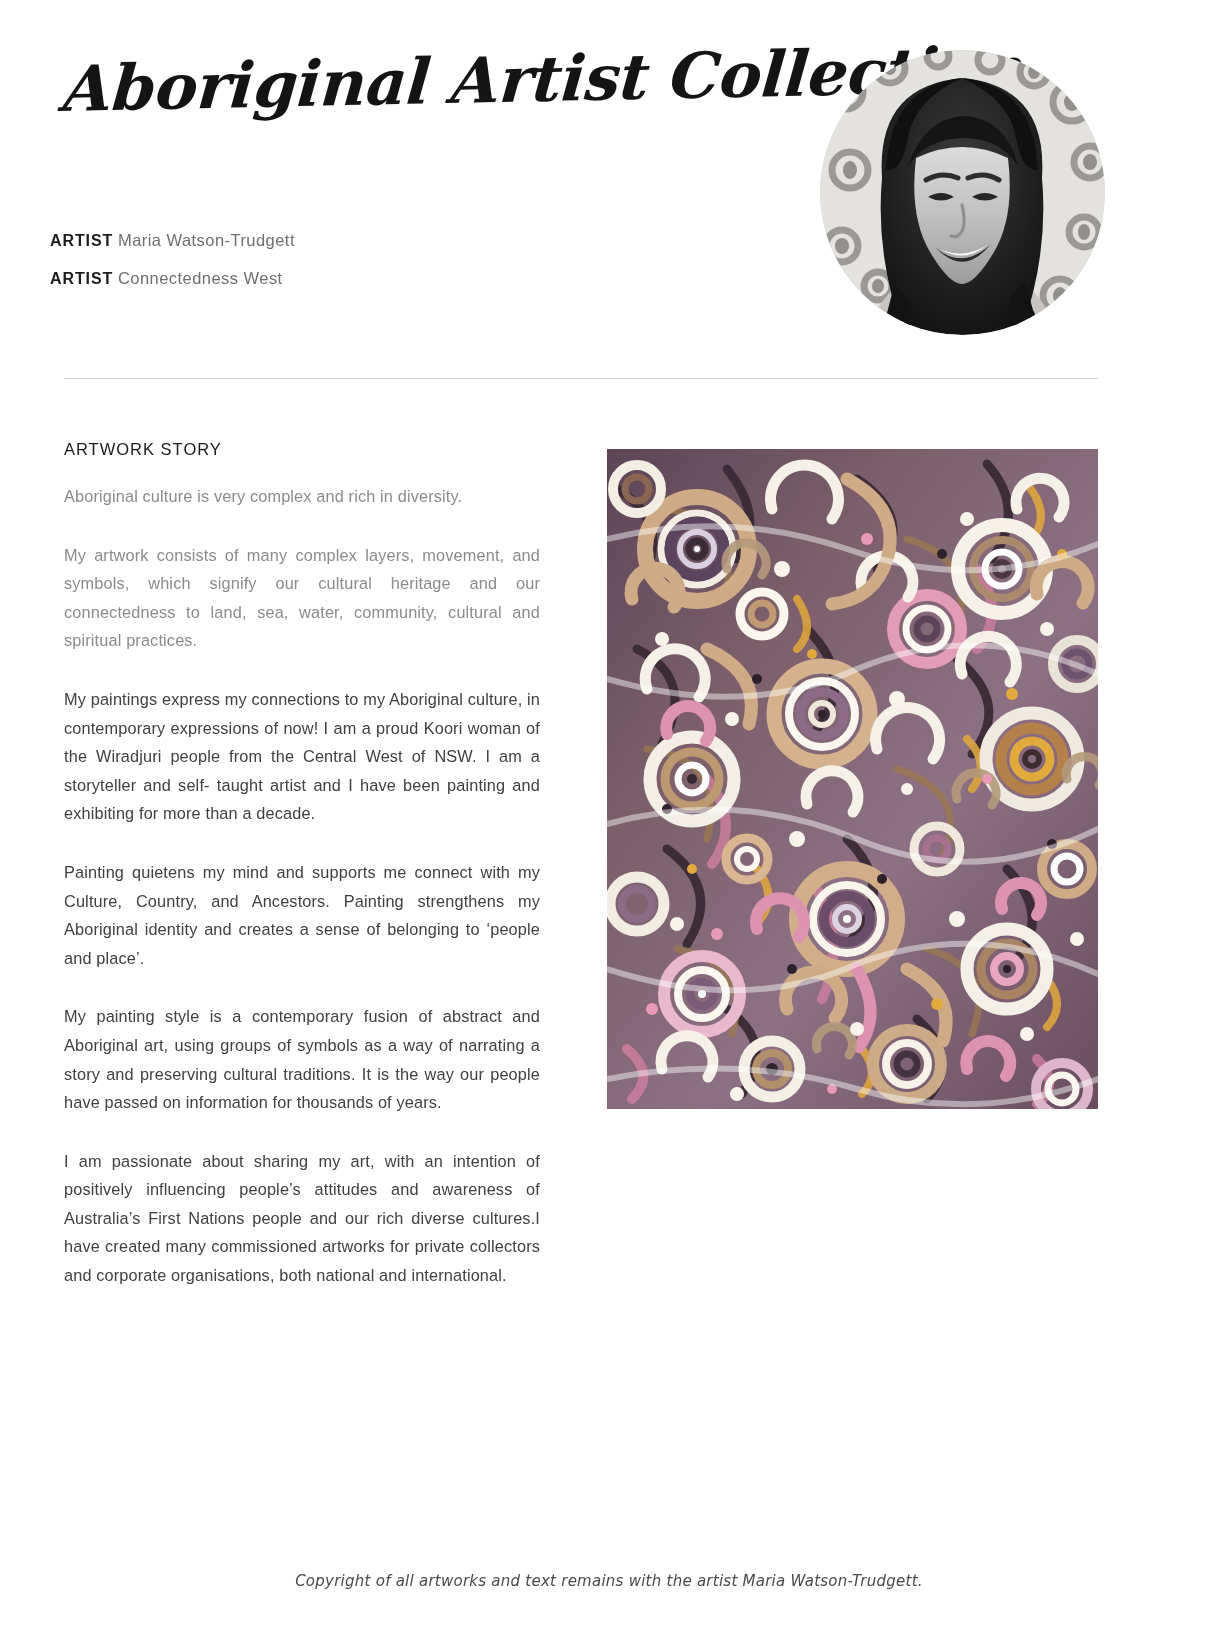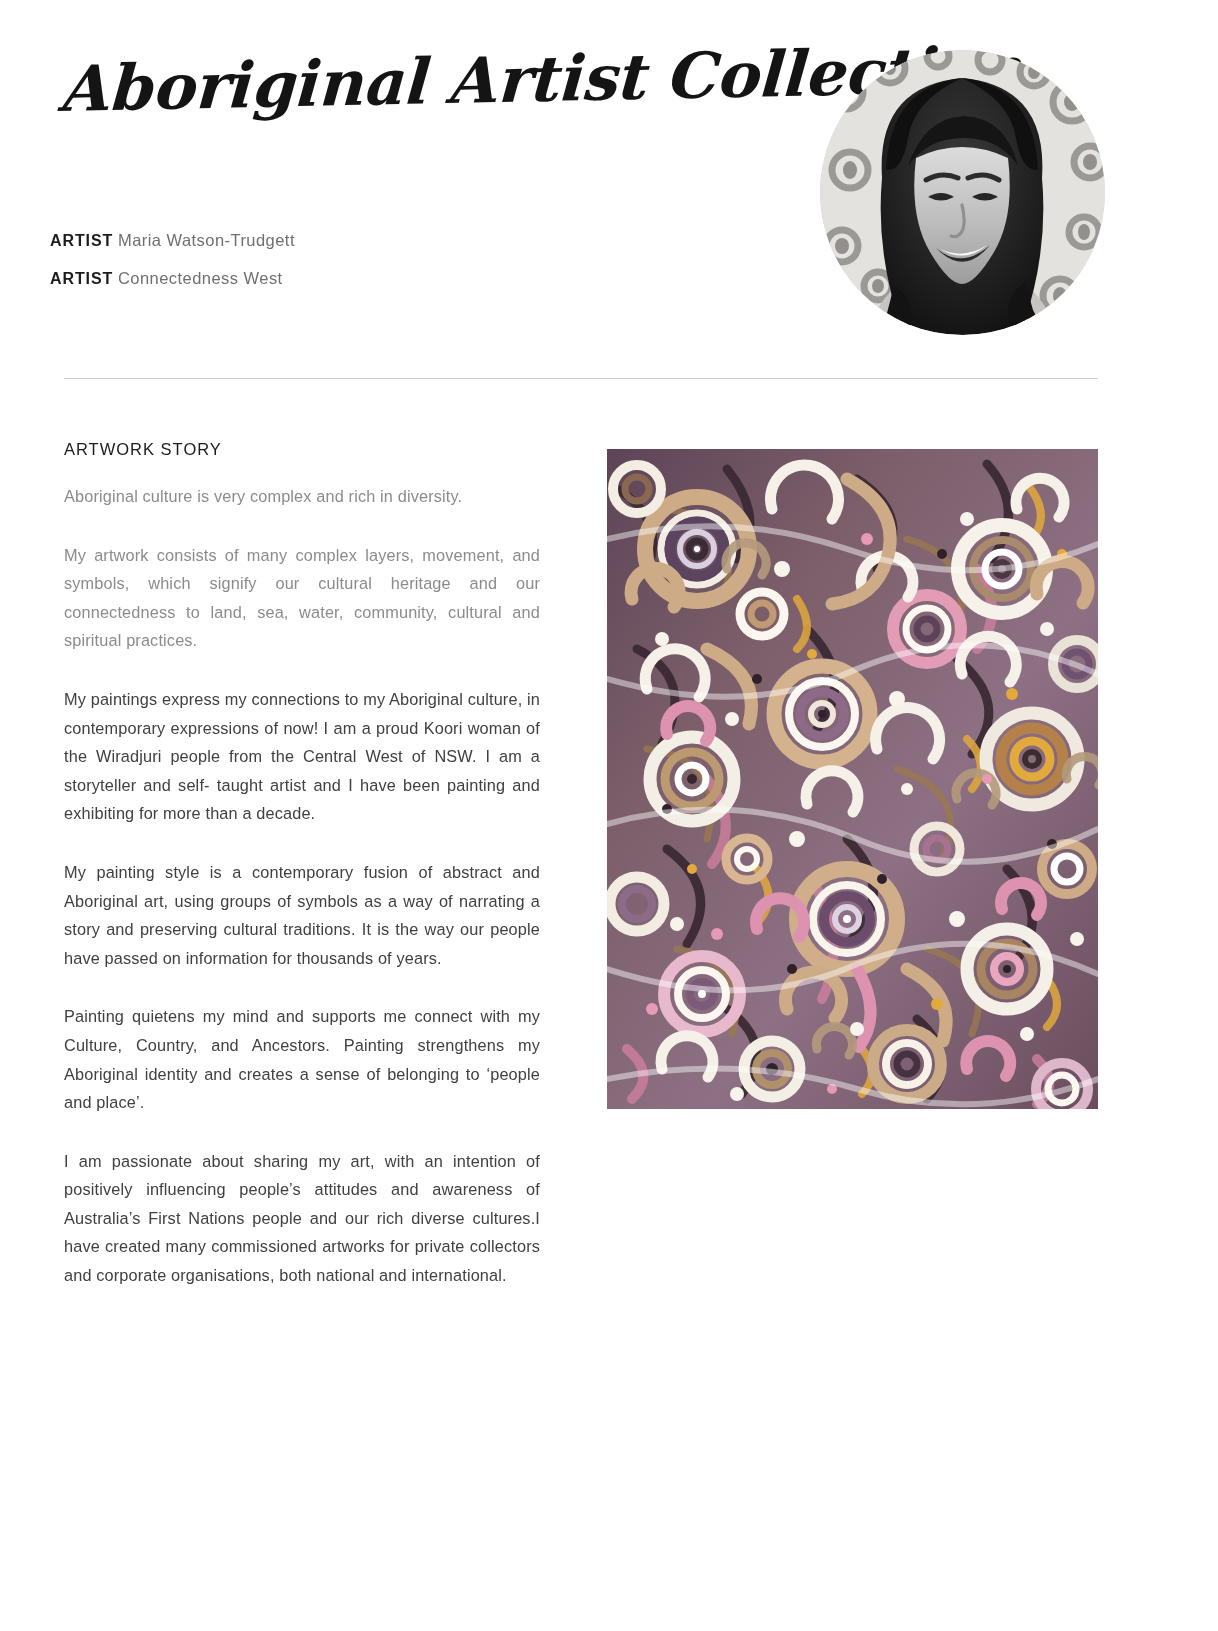--- a/index.html
+++ b/index.html
@@ -262,22 +262,22 @@
   </div>
 
   <div class="content">
 
     <div class="col-text">
       <div class="story-heading">ARTWORK STORY</div>
 
       <p class="story-para tone-light">Aboriginal culture is very complex and rich in diversity.</p>
       <p class="story-para tone-light">My artwork consists of many complex layers, movement, and symbols, which signify our cultural heritage and our connectedness to land, sea, water, community, cultural and spiritual practices.</p>
       <p class="story-para tone-dark">My paintings express my connections to my Aboriginal culture, in contemporary expressions of now! I am a proud Koori woman of the Wiradjuri people from the Central West of NSW. I am a storyteller and self- taught artist and I have been painting and exhibiting for more than a decade.</p>
+      <p class="story-para tone-dark">Painting quietens my mind and supports me connect with my Culture, Country, and Ancestors. Painting strengthens my Aboriginal identity and creates a sense of belonging to ‘people and place’.</p>
       <p class="story-para tone-dark">My painting style is a contemporary fusion of abstract and Aboriginal art, using groups of symbols as a way of narrating a story and preserving cultural traditions. It is the way our people have passed on information for thousands of years.</p>
-      <p class="story-para tone-dark">Painting quietens my mind and supports me connect with my Culture, Country, and Ancestors. Painting strengthens my Aboriginal identity and creates a sense of belonging to ‘people and place’.</p>
       <p class="story-para tone-dark">I am passionate about sharing my art, with an intention of positively influencing people’s attitudes and awareness of Australia’s First Nations people and our rich diverse cultures.I have created many commissioned artworks for private collectors and corporate organisations, both national and international.</p>
     </div>
 
     <div class="col-art">
       <svg viewBox="0 0 491 660" xmlns="http://www.w3.org/2000/svg" aria-hidden="true">
         <defs>
           <linearGradient id="bgArt" x1="0" y1="0" x2="1" y2="1">
             <stop offset="0%" stop-color="#5d4457"></stop>
             <stop offset="30%" stop-color="#7c5f6a"></stop>
             <stop offset="60%" stop-color="#8d7083"></stop>
@@ -518,14 +518,17 @@
           <path d="M0 230 q140 40 250 -10 q120 -50 241 5"></path>
           <path d="M0 375 q130 -35 250 15 q120 50 241 -10"></path>
           <path d="M0 520 q140 45 250 -5 q120 -45 241 10"></path>
           <path d="M0 630 q130 -25 250 10 q120 35 241 -10"></path>
         </g>
       </svg>
     </div>
 
   </div>
 
+  <div class="footer">
+    <span class="footer-text">Copyright of all artworks and text remains with the artist Maria Watson-Trudgett.</span>
+  </div>
 
 </div>
 
 </body></html>

